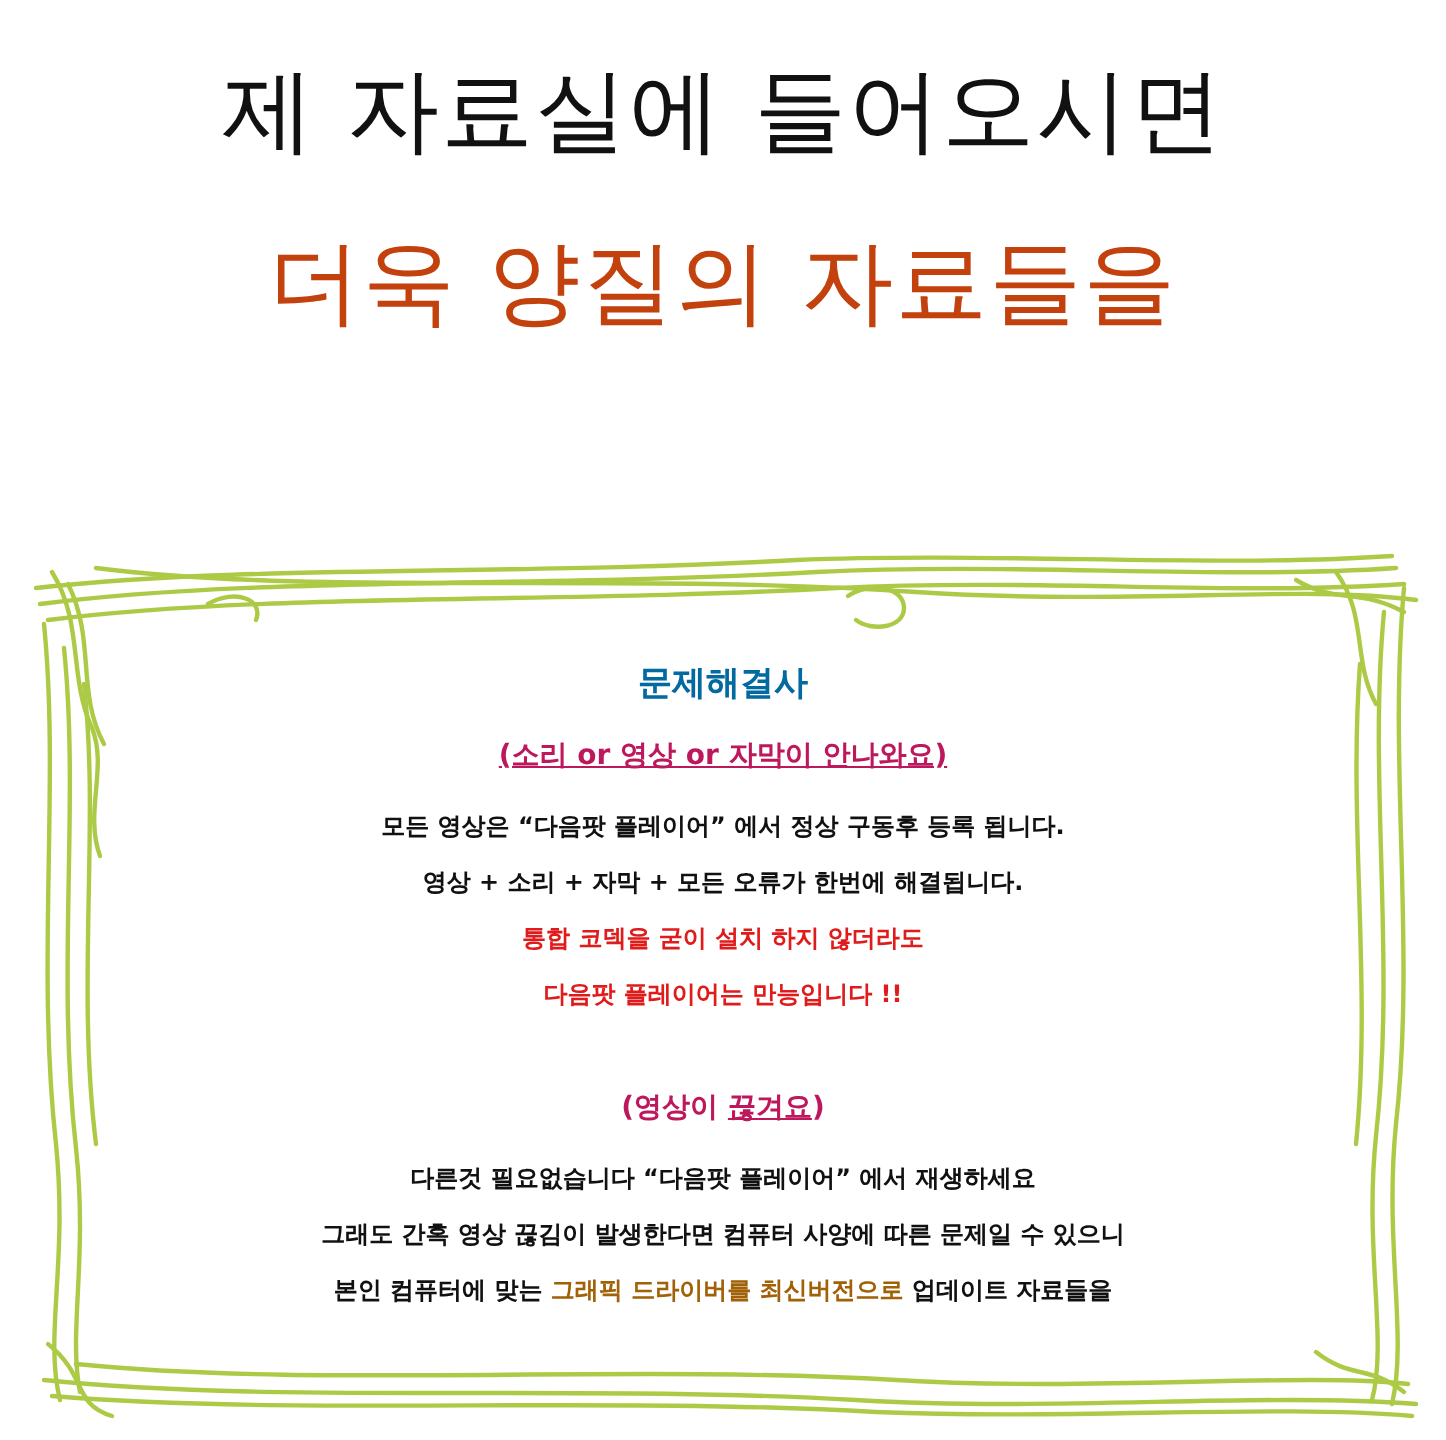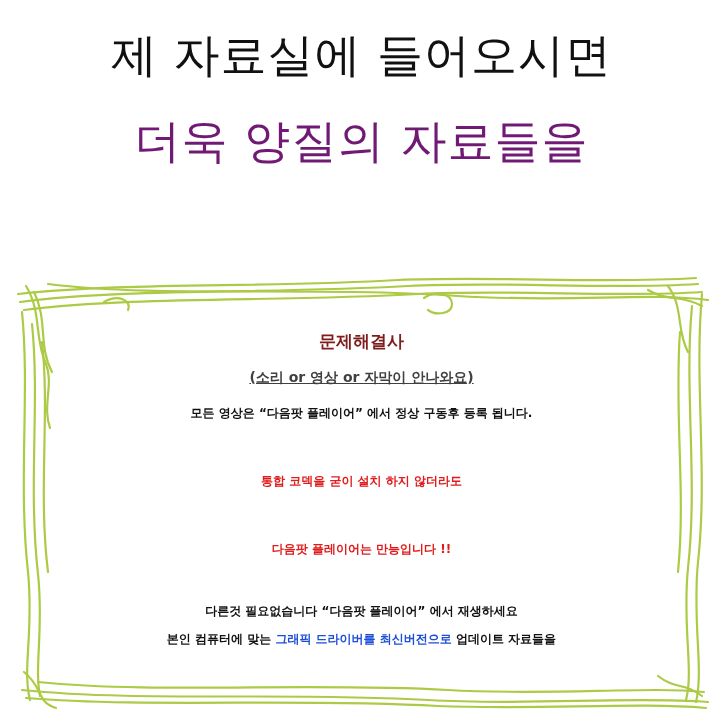--- a/index.html
+++ b/index.html
@@ -31,21 +31,21 @@
   .headline-line {
     font-family: "DejaVu Sans", sans-serif;
     font-size: 46px;
     line-height: 86px;
     font-weight: 400;
     letter-spacing: 1px;
     color: #111111;
     white-space: nowrap;
   }
   .headline-line.accent {
-    color: #701a75;
+    color: #c2410c;
   }
 
   
   .frame {
     position: absolute;
     left: 8px;
     top: 272px;
     width: 707px;
     height: 440px;
   }
@@ -58,46 +58,45 @@
     position: absolute;
     left: 40px;
     top: 330px;
     width: 643px;
     text-align: center;
   }
   .note-title {
     font-family: "DejaVu Sans", sans-serif;
     font-size: 17px;
     font-weight: bold;
-    color: #7f1d1d;
+    color: #0369a1;
     margin-bottom: 16px;
   }
   .note-sub {
     font-family: "DejaVu Sans", sans-serif;
     font-size: 14px;
     font-weight: bold;
-    color: #404040;
+    color: #be185d;
     margin-bottom: 12px;
   }
   .note-sub .u {
     text-decoration: underline;
   }
   .note-line {
     font-family: "DejaVu Sans", sans-serif;
     font-size: 12px;
     font-weight: bold;
     color: #111111;
     line-height: 28px;
   }
   .note-line.red {
     color: #e01b1b;
-    margin-top: 40px;
   }
   .note-line .red-seg {
-    color: #1d4ed8;
+    color: #a16207;
   }
   .gap-big { height: 34px; }
 </style>
 </head>
 <body>
 
 <div class="page">
 
   <div class="headline">
     <div class="headline-line">제 자료실에 들어오시면</div>
@@ -140,25 +139,30 @@
   </div>
 
   <div class="note">
     <div class="note-title">문제해결사</div>
 
     <div class="note-sub">
       <span class="u">(소리 or 영상 or 자막이 안나와요)</span>
     </div>
 
     <div class="note-line">모든 영상은 “다음팟 플레이어” 에서 정상 구동후 등록 됩니다.</div>
+    <div class="note-line">영상 + 소리 + 자막 + 모든 오류가 한번에 해결됩니다.</div>
     <div class="note-line red">통합 코덱을 굳이 설치 하지 않더라도</div>
     <div class="note-line red">다음팟 플레이어는 만능입니다 !!</div>
 
     <div class="gap-big"></div>
 
+    <div class="note-sub">
+      <span>(영상이 </span><span class="u">끊겨요</span><span>)</span>
+    </div>
 
     <div class="note-line">다른것 필요없습니다  “다음팟 플레이어” 에서 재생하세요</div>
+    <div class="note-line">그래도 간혹 영상 끊김이 발생한다면 컴퓨터 사양에 따른 문제일 수 있으니</div>
     <div class="note-line">
       <span>본인 컴퓨터에 맞는 </span><span class="red-seg">그래픽 드라이버를 최신버전으로</span><span> 업데이트 자료들을</span>
     </div>
   </div>
 
 </div>
 
 </body></html>

